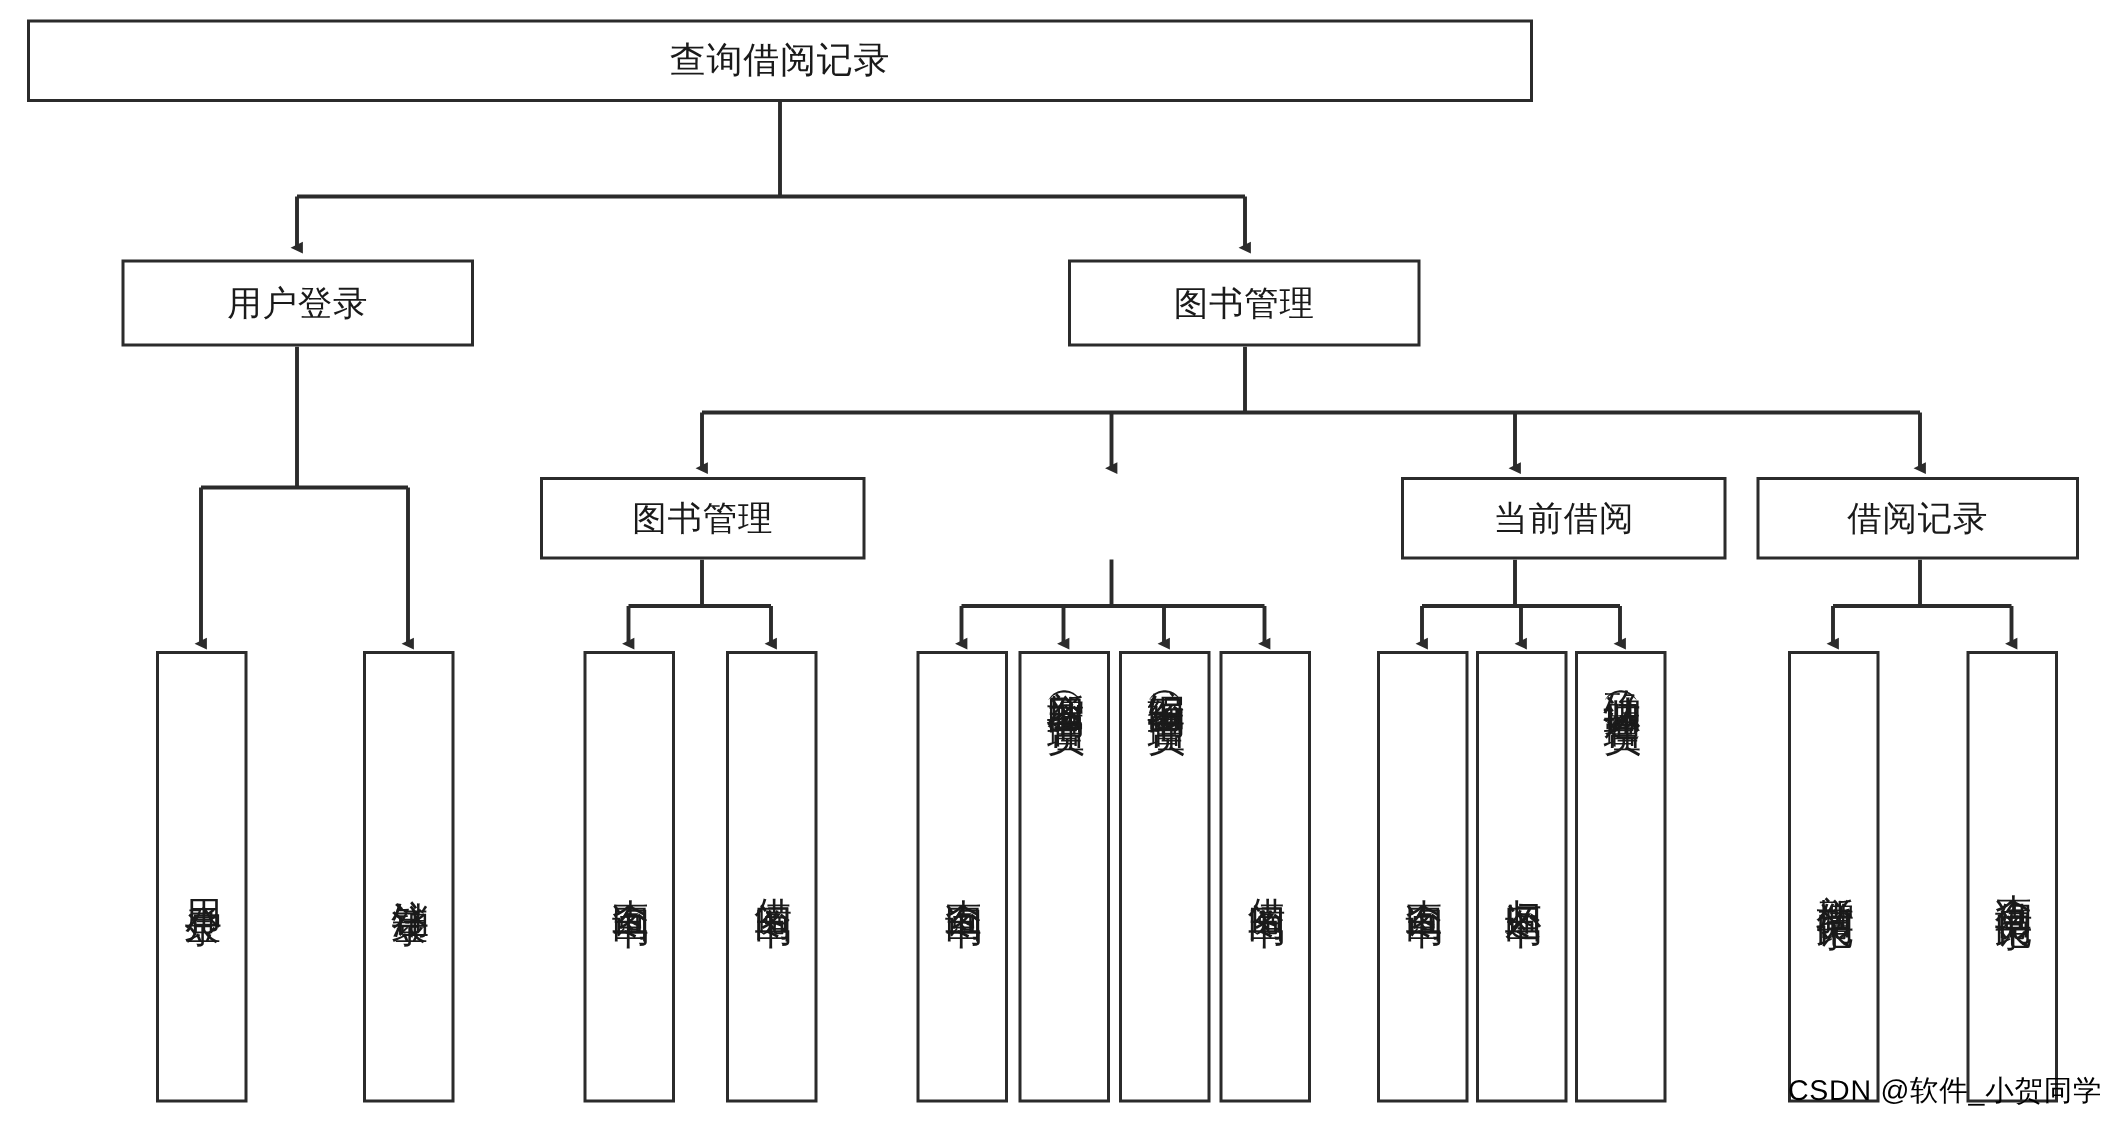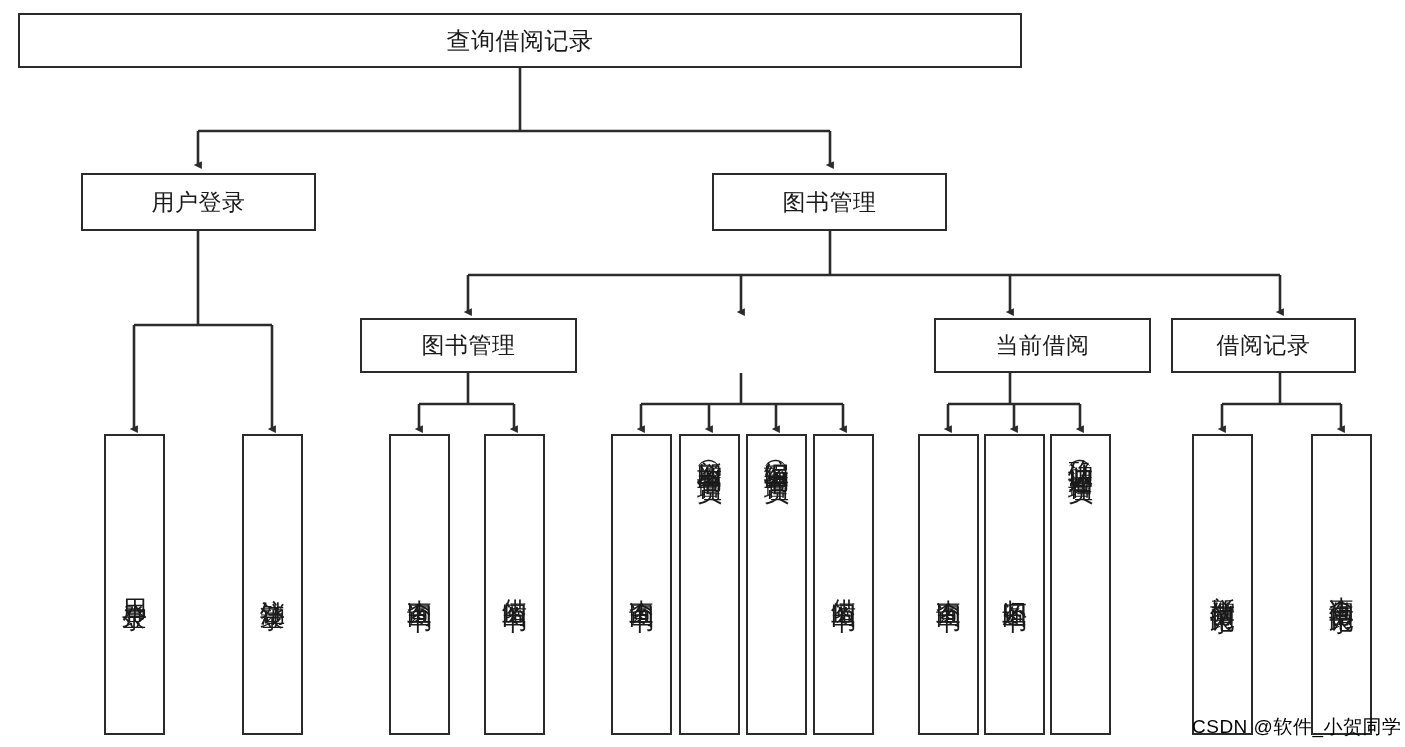--- a/index.html
+++ b/index.html
@@ -145,21 +145,21 @@
   <div class="node horiz" style="left:712px; top:173px; width:235px; height:58px;">
     <span class="label">图书管理</span>
   </div>
 
   <div class="node horiz" style="left:360px; top:318px; width:217px; height:55px;">
     <span class="label">图书管理</span>
   </div>
   <div class="node horiz" style="left:902px; top:318px; width:217px; height:55px;margin-left:32px;">
     <span class="label">当前借阅</span>
   </div>
-  <div class="node horiz" style="left:1171px; top:318px; width:185px; height:55px;">
+  <div class="node horiz" style="left:1171px; top:318px; width:215px; height:55px;">
     <span class="label">借阅记录</span>
   </div>
 
   <div class="node vert mid-text" style="left:104px; top:434px; width:61px; height:301px;">
     <span class="label">用户登录</span>
   </div>
   <div class="node vert mid-text" style="left:242px; top:434px; width:61px; height:301px;">
     <span class="label">注销登录</span>
   </div>
 

